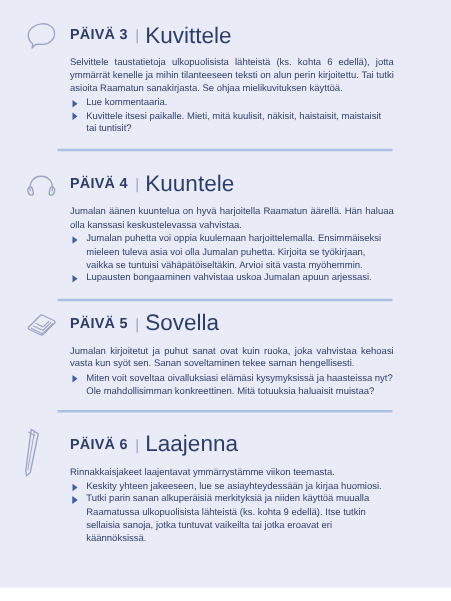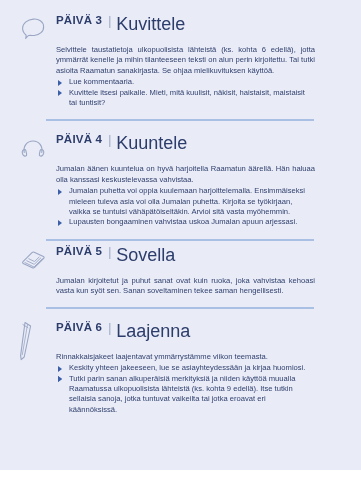--- a/index.html
+++ b/index.html
@@ -34,20 +34,21 @@
     padding-right: 46px;
   }
   .divider {
     height: 2px;
     background: #a9c0e4;
     margin: 0 47px 0 46px;
   }
 
   .sec-head {
     display: flex;
+    align-items: center;
     height: 28px;
     margin-bottom: 3px;
   }
   .sec-icon {
     position: absolute;
     left: 16px;
     width: 34px;
     height: 30px;
     display: flex;
     align-items: center;
@@ -168,20 +169,23 @@
         <path d="M6.4 11.6 L13.6 15.0 C14.1 15.2 14.5 15.1 14.8 14.8 L21.0 8.7" fill="none" stroke="#9aa6c4" stroke-width="0.9" stroke-linejoin="round"></path>
         <path d="M8.4 9.6 L14.0 12.3 C14.4 12.5 14.7 12.4 15.0 12.1 L19.4 7.8" fill="none" stroke="#9aa6c4" stroke-width="0.9" stroke-linejoin="round"></path>
       </svg>
     </div>
     <div class="sec-head">
       <span class="day-label">PÄIVÄ 5</span>
       <span class="sep">|</span>
       <span class="sec-title">Sovella</span>
     </div>
     <p class="body-text">Jumalan kirjoitetut ja puhut sanat ovat kuin ruoka, joka vahvistaa kehoasi vasta kun syöt sen. Sanan soveltaminen tekee saman hengellisesti.</p>
+    <ul class="bullets">
+      <li><span class="tri"></span><span>Miten voit soveltaa oivalluksiasi elämäsi kysymyksissä ja haasteissa nyt? Ole mahdollisimman konkreettinen. Mitä totuuksia haluaisit muistaa?</span></li>
+    </ul>
   </div>
 
   <div class="gap-s"></div>
   <div class="divider"></div>
 
   <div class="section s6">
     <div class="sec-icon" style="height:42px; align-items:flex-start;">
       <svg width="30" height="44" viewBox="0 0 30 44">
         <path d="M7.0 1.5 L12.6 5.0 L6.2 36.0 L3.2 38.6 L2.6 34.6 Z" fill="none" stroke="#9aa6c4" stroke-width="1.1" stroke-linejoin="round"></path>
         <line x1="4.6" y1="3.4" x2="10.2" y2="6.9" stroke="#9aa6c4" stroke-width="0.9"></line>

